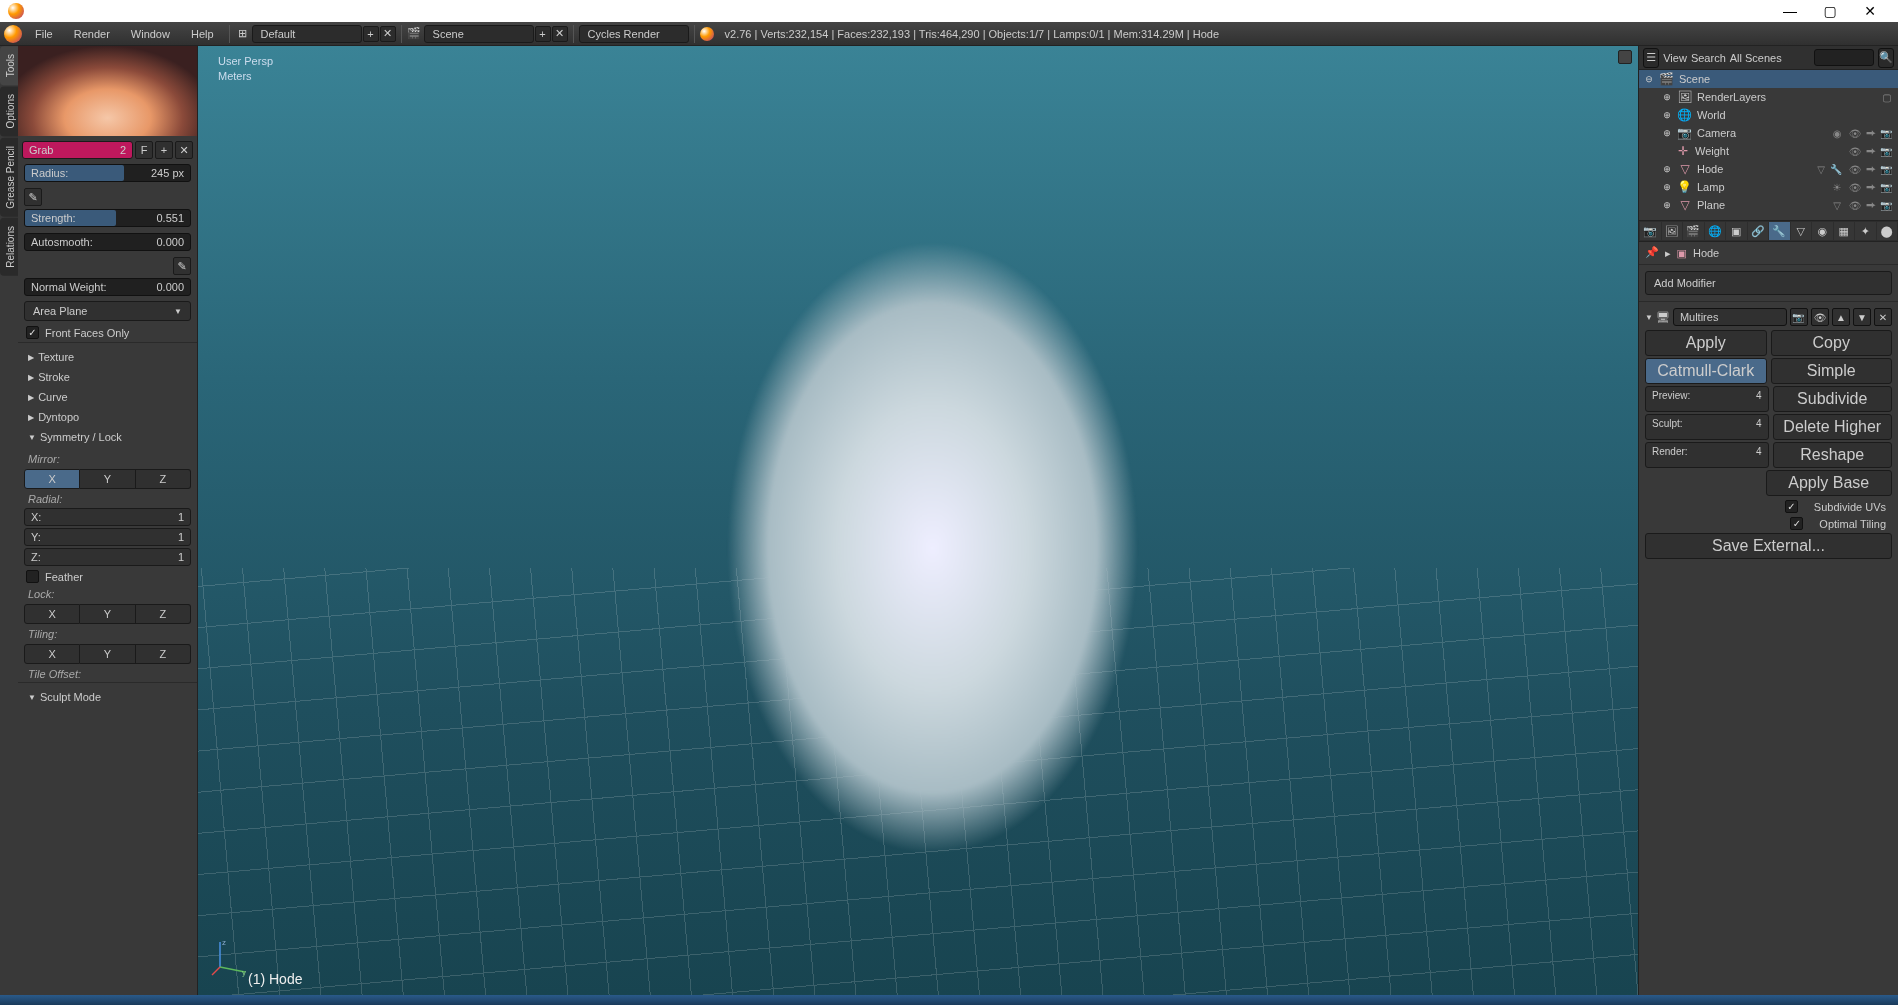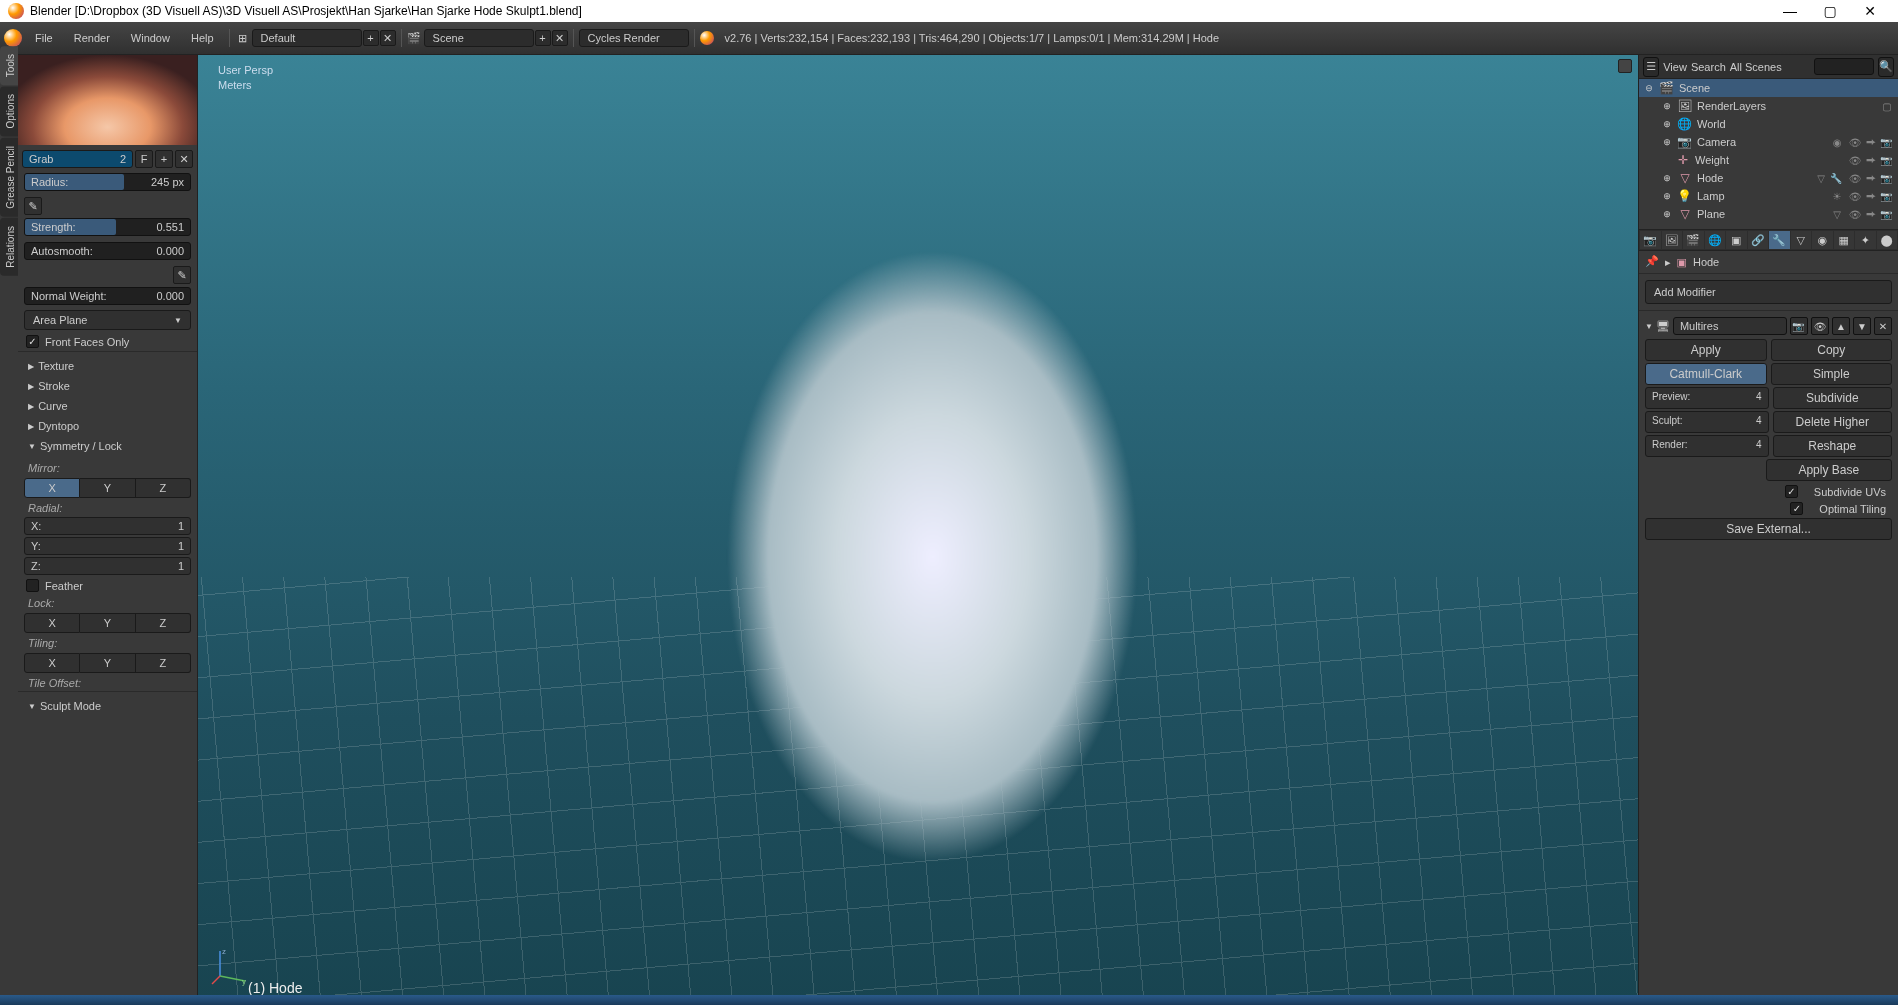--- a/index.html
+++ b/index.html
@@ -5,21 +5,21 @@
 * { margin: 0; padding: 0; box-sizing: border-box; font-family: sans-serif; user-select: none; }
 body { background: #393939; color: #ccc; font-size: 11px; overflow: hidden; width: 1898px; height: 1005px; position: relative; }
 
 
 .titlebar { height: 22px; background: #fff; color: #000; display: flex; align-items: center; padding: 0 8px; font-size: 12px; }
 .titlebar .logo { width: 16px; height: 16px; background: radial-gradient(circle at 30% 30%, #fff, #ff9a00 40%, #c55 80%); border-radius: 50%; margin-right: 6px; }
 .titlebar .spacer { flex: 1; }
 .win-btn { width: 40px; height: 22px; display: flex; align-items: center; justify-content: center; color: #000; font-size: 14px; }
 
 
-.menubar { height: 33px; background: linear-gradient(#454545,#303030); display: flex; align-items: center; padding: 0 4px; border-bottom: 1px solid #222; gap: 1px; }
+.menubar { height: 24px; background: linear-gradient(#454545,#303030); display: flex; align-items: center; padding: 0 4px; border-bottom: 1px solid #222; gap: 1px; }
 .menubar .logo2 { width: 18px; height: 18px; background: radial-gradient(circle at 30% 30%, #fff, #ff9a00 40%, #c55 80%); border-radius: 50%; margin-right: 2px; }
 .menubar .mitem { padding: 3px 10px; cursor: pointer; }
 .menubar .sep { width: 1px; height: 18px; background: #555; margin: 0 4px; }
 .menubar .dropdown { background: #2c2c2c; border: 1px solid #1a1a1a; border-radius: 3px; padding: 2px 8px; min-width: 110px; display: flex; align-items: center; gap: 4px; }
 .menubar .plus, .menubar .x { width: 16px; height: 16px; background: #2c2c2c; border: 1px solid #1a1a1a; display: flex; align-items: center; justify-content: center; border-radius: 2px; cursor: pointer; }
 .menubar .stats { color: #ccc; font-size: 11px; padding-left: 8px; white-space: nowrap; }
 .menubar .icon-small { width: 16px; height: 16px; display: inline-flex; align-items: center; justify-content: center; }
 
 
 .main { display: flex; height: calc(100% - 46px - 10px); }
@@ -28,21 +28,21 @@
 .right-panel { width: 260px; background: #393939; border-left: 1px solid #222; display: flex; flex-direction: column; }
 
 
 .left-tabs { position: absolute; left: 0; top: 46px; width: 18px; display: flex; flex-direction: column; gap: 1px; z-index: 5; }
 .ltab { writing-mode: vertical-lr; transform: rotate(180deg); background: #2a2a2a; padding: 8px 2px; font-size: 10px; border-radius: 0 4px 4px 0; text-align: center; }
 .ltab.active { background: #454545; }
 
 
 .brush-preview { width: 100%; height: 90px; background: radial-gradient(ellipse 60% 80% at 50% 80%, #f5c7a8 0%, #e89868 40%, #8b4a3a 70%, #3a2020 100%); display: block; }
 .tool-row { display: flex; align-items: center; gap: 2px; padding: 2px 4px; margin-top: 3px; }
-.tool-row .field { flex: 1; background: #0c4a6e; border: 1px solid #1a1a1a; border-radius: 3px; padding: 2px 6px; display: flex; justify-content: space-between; }
+.tool-row .field { flex: 1; background: #be185d; border: 1px solid #1a1a1a; border-radius: 3px; padding: 2px 6px; display: flex; justify-content: space-between; }
 .tool-row .btn { width: 18px; height: 18px; background: #303030; border: 1px solid #1a1a1a; display: flex; align-items: center; justify-content: center; border-radius: 2px; }
 .slider { margin: 3px 6px; }
 .slider-track { height: 18px; background: #202020; border: 1px solid #111; border-radius: 3px; position: relative; display: flex; align-items: center; padding: 0 6px; }
 .slider-fill { position: absolute; left: 0; top: 0; bottom: 0; background: #3a5a7a; border-radius: 2px; }
 .slider-label { position: relative; z-index: 1; flex: 1; }
 .slider-val { position: relative; z-index: 1; }
 .check-row { display: flex; align-items: center; gap: 6px; padding: 3px 8px; }
 .check-box { width: 13px; height: 13px; background: #222; border: 1px solid #111; border-radius: 2px; display: flex; align-items: center; justify-content: center; }
 .check-box.on::after { content: "✓"; color: #ddd; font-size: 10px; }
 .panel-section { border-top: 1px solid #2a2a2a; padding: 4px 0; }
@@ -88,40 +88,39 @@
 .prop-body { flex: 1; overflow-y: auto; background: #393939; }
 .breadcrumb { padding: 4px 6px; display: flex; align-items: center; gap: 6px; border-bottom: 1px solid #2a2a2a; }
 .breadcrumb .pin { width: 14px; height: 14px; }
 .add-mod { padding: 5px 8px; background: #303030; border: 1px solid #1a1a1a; margin: 6px; border-radius: 3px; text-align: left; }
 .mod-panel { margin: 0 0; border-top: 1px solid #2a2a2a; padding: 4px 6px; }
 .mod-header { display: flex; align-items: center; gap: 3px; padding: 2px 0; }
 .mod-header .mh-field { flex: 1; background: #303030; border: 1px solid #111; padding: 2px 6px; border-radius: 3px; }
 .mod-header .mh-btn { width: 18px; height: 18px; background: #303030; border: 1px solid #111; border-radius: 2px; display: flex; align-items: center; justify-content: center; font-size: 10px; }
 .two-col { display: flex; gap: 4px; margin: 2px 0; }
 .two-col > * { flex: 1; }
-.pbtn { background: #303030; border: 1px solid #1a1a1a; padding: 3px 4px; text-align: center; border-radius: 3px; font-size: 12px; }
+.pbtn { background: #303030; border: 1px solid #1a1a1a; padding: 3px 4px; text-align: center; border-radius: 3px; font-size: 16px; }
 .pbtn.on { background: #4a6a8a; }
 .pfield { background: #303030; border: 1px solid #1a1a1a; padding: 3px 6px; border-radius: 3px; display: flex; justify-content: space-between; font-size: 10px; }
 .pcheck { display: flex; align-items: center; gap: 16px; justify-content: flex-end; padding: 2px 6px; }
 .prow-single { margin: 1px 0; }
 
 
 .status-bar { position: absolute; bottom: 0; left: 0; right: 0; height: 10px; background: linear-gradient(#2a5a8a,#1a3a5a); }
 
 
 ::-webkit-scrollbar { width: 8px; }
 ::-webkit-scrollbar-track { background: #2a2a2a; }
 ::-webkit-scrollbar-thumb { background: #555; border-radius: 4px; }
 </style>
 </head>
 <body>
 
 <div class="titlebar">
   <span class="logo"></span>
-  <span>Blender [D:\Dropbox (3D Visuell AS)\3D Visuell AS\Prosjekt\Han Sjarke\Han Sjarke Hode Skulpt1.blend]</span>
   <span class="spacer"></span>
   <span class="win-btn">—</span>
   <span class="win-btn">▢</span>
   <span class="win-btn close">✕</span>
 </div>
 
 <div class="menubar">
   <span class="logo2"></span>
   <span class="mitem">File</span>
   <span class="mitem">Render</span>

